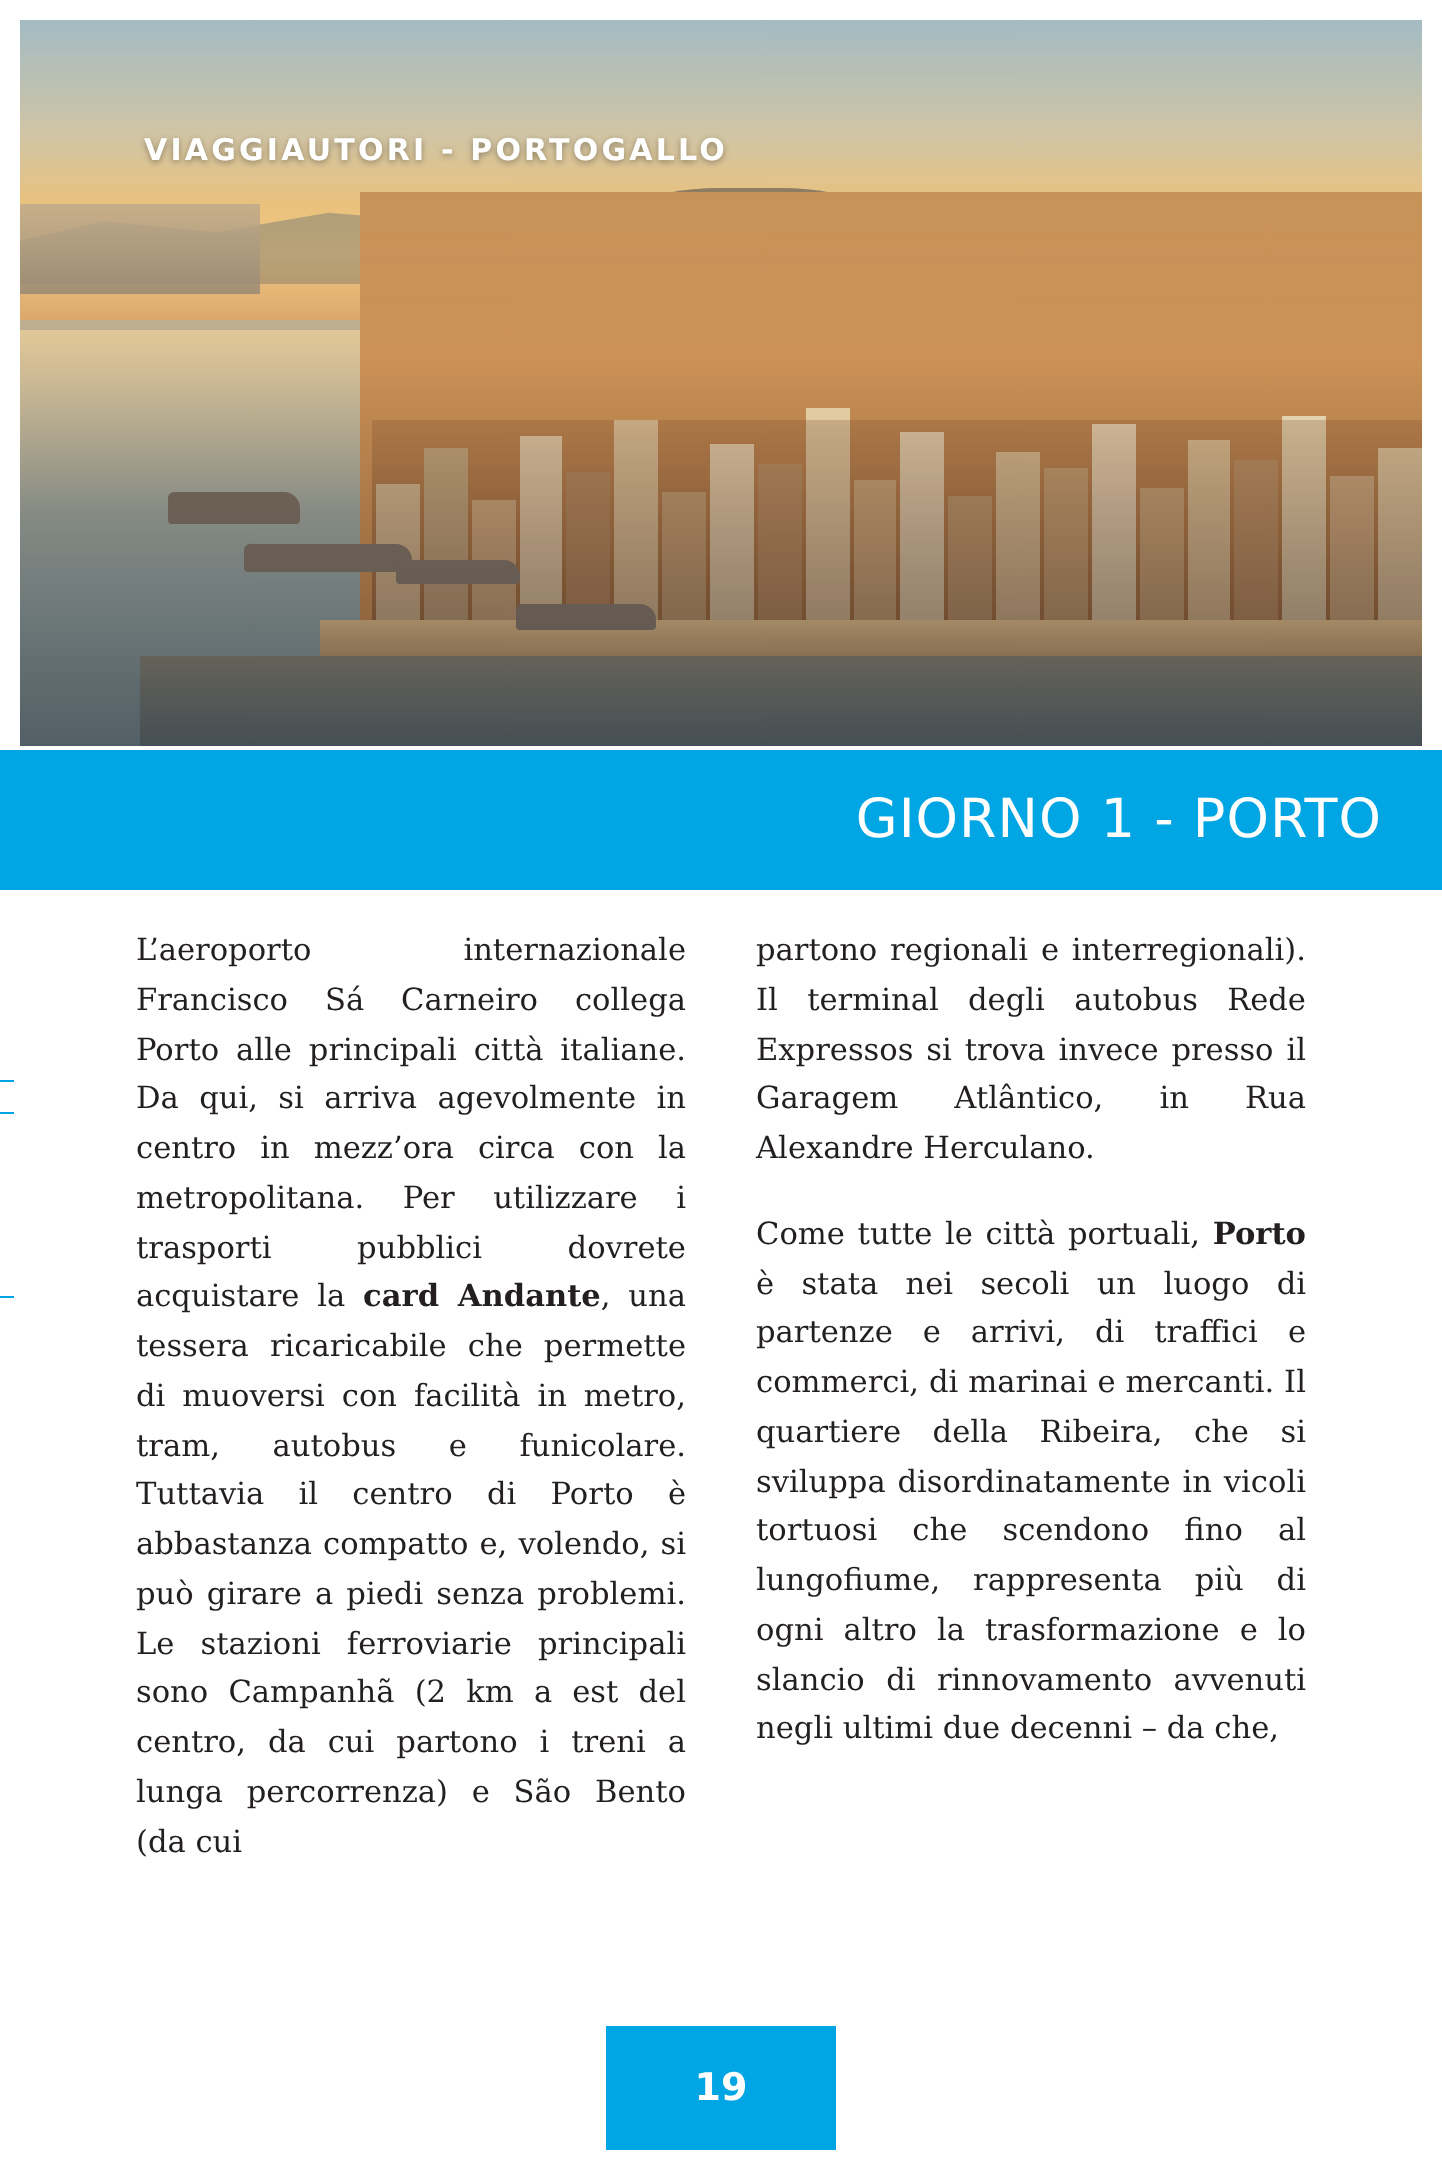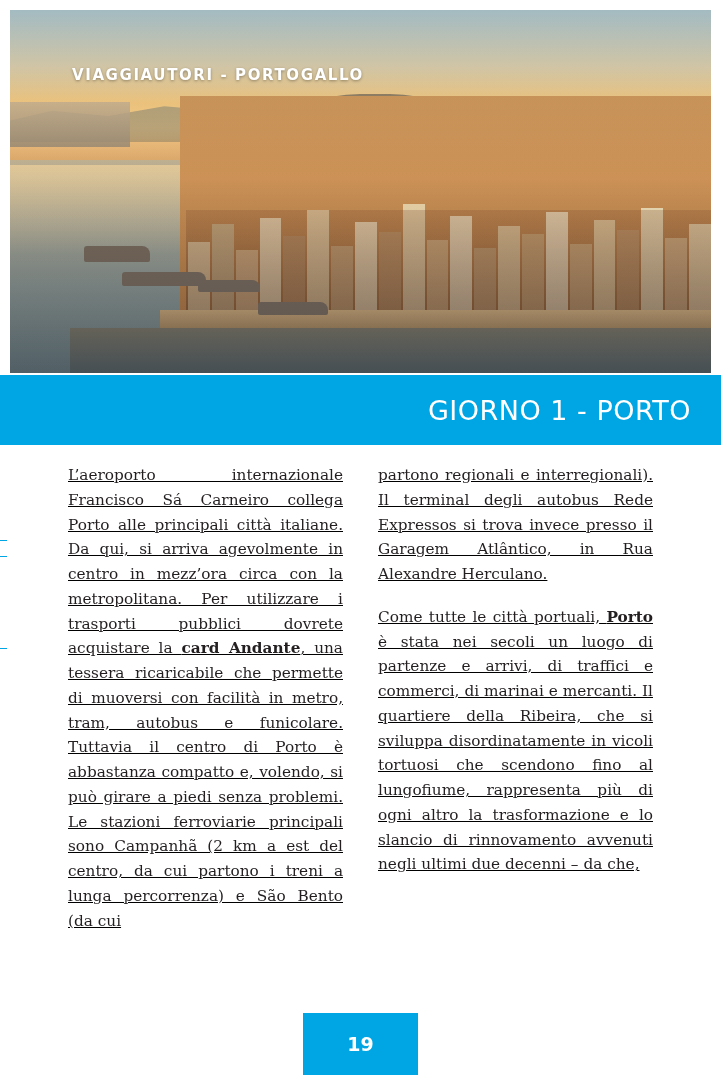--- a/index.html
+++ b/index.html
@@ -171,21 +171,20 @@
   .columns {
     position: absolute;
     left: 68px;
     top: 463px;
     width: 585px;
     display: flex;
     gap: 35px;
   }
   .col {
     width: 275px;
-    text-decoration: underline;
   }
   .col p {
     margin: 0 0 18px 0;
     font-family: "DejaVu Serif", serif;
     font-size: 15.3px;
     line-height: 1.62;
     color: #231f20;
     text-align: justify;
     -webkit-hyphens: auto;
     hyphens: auto;

